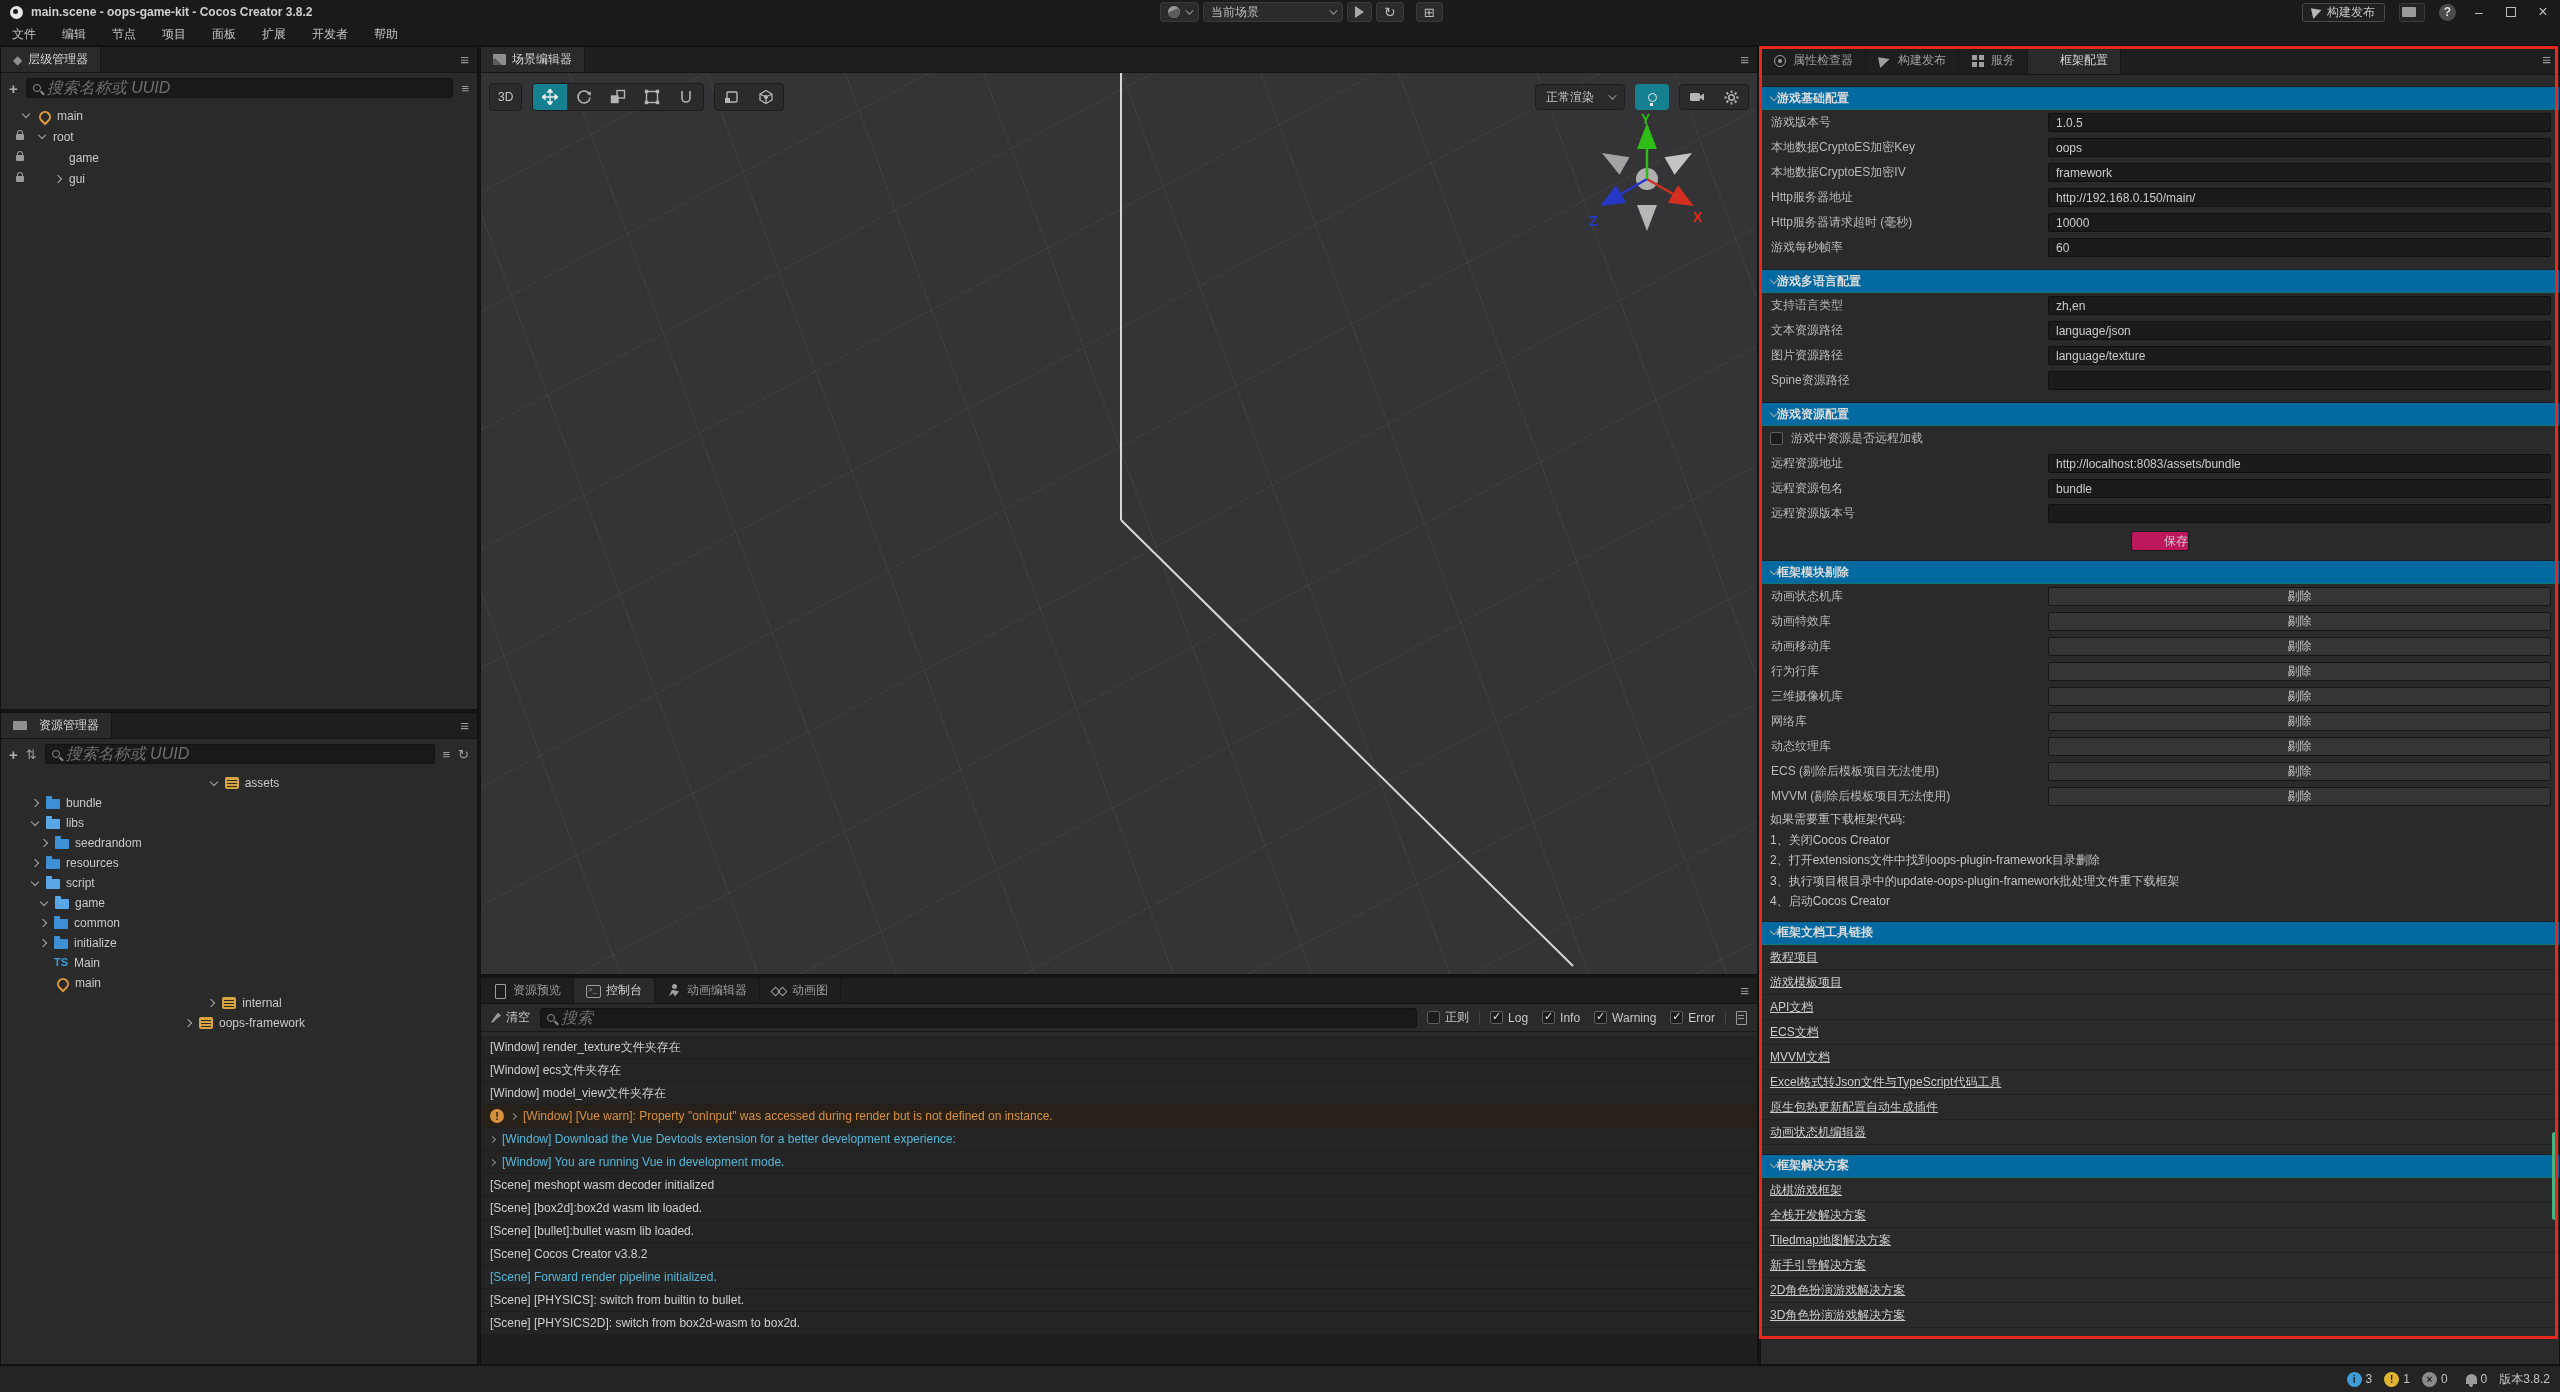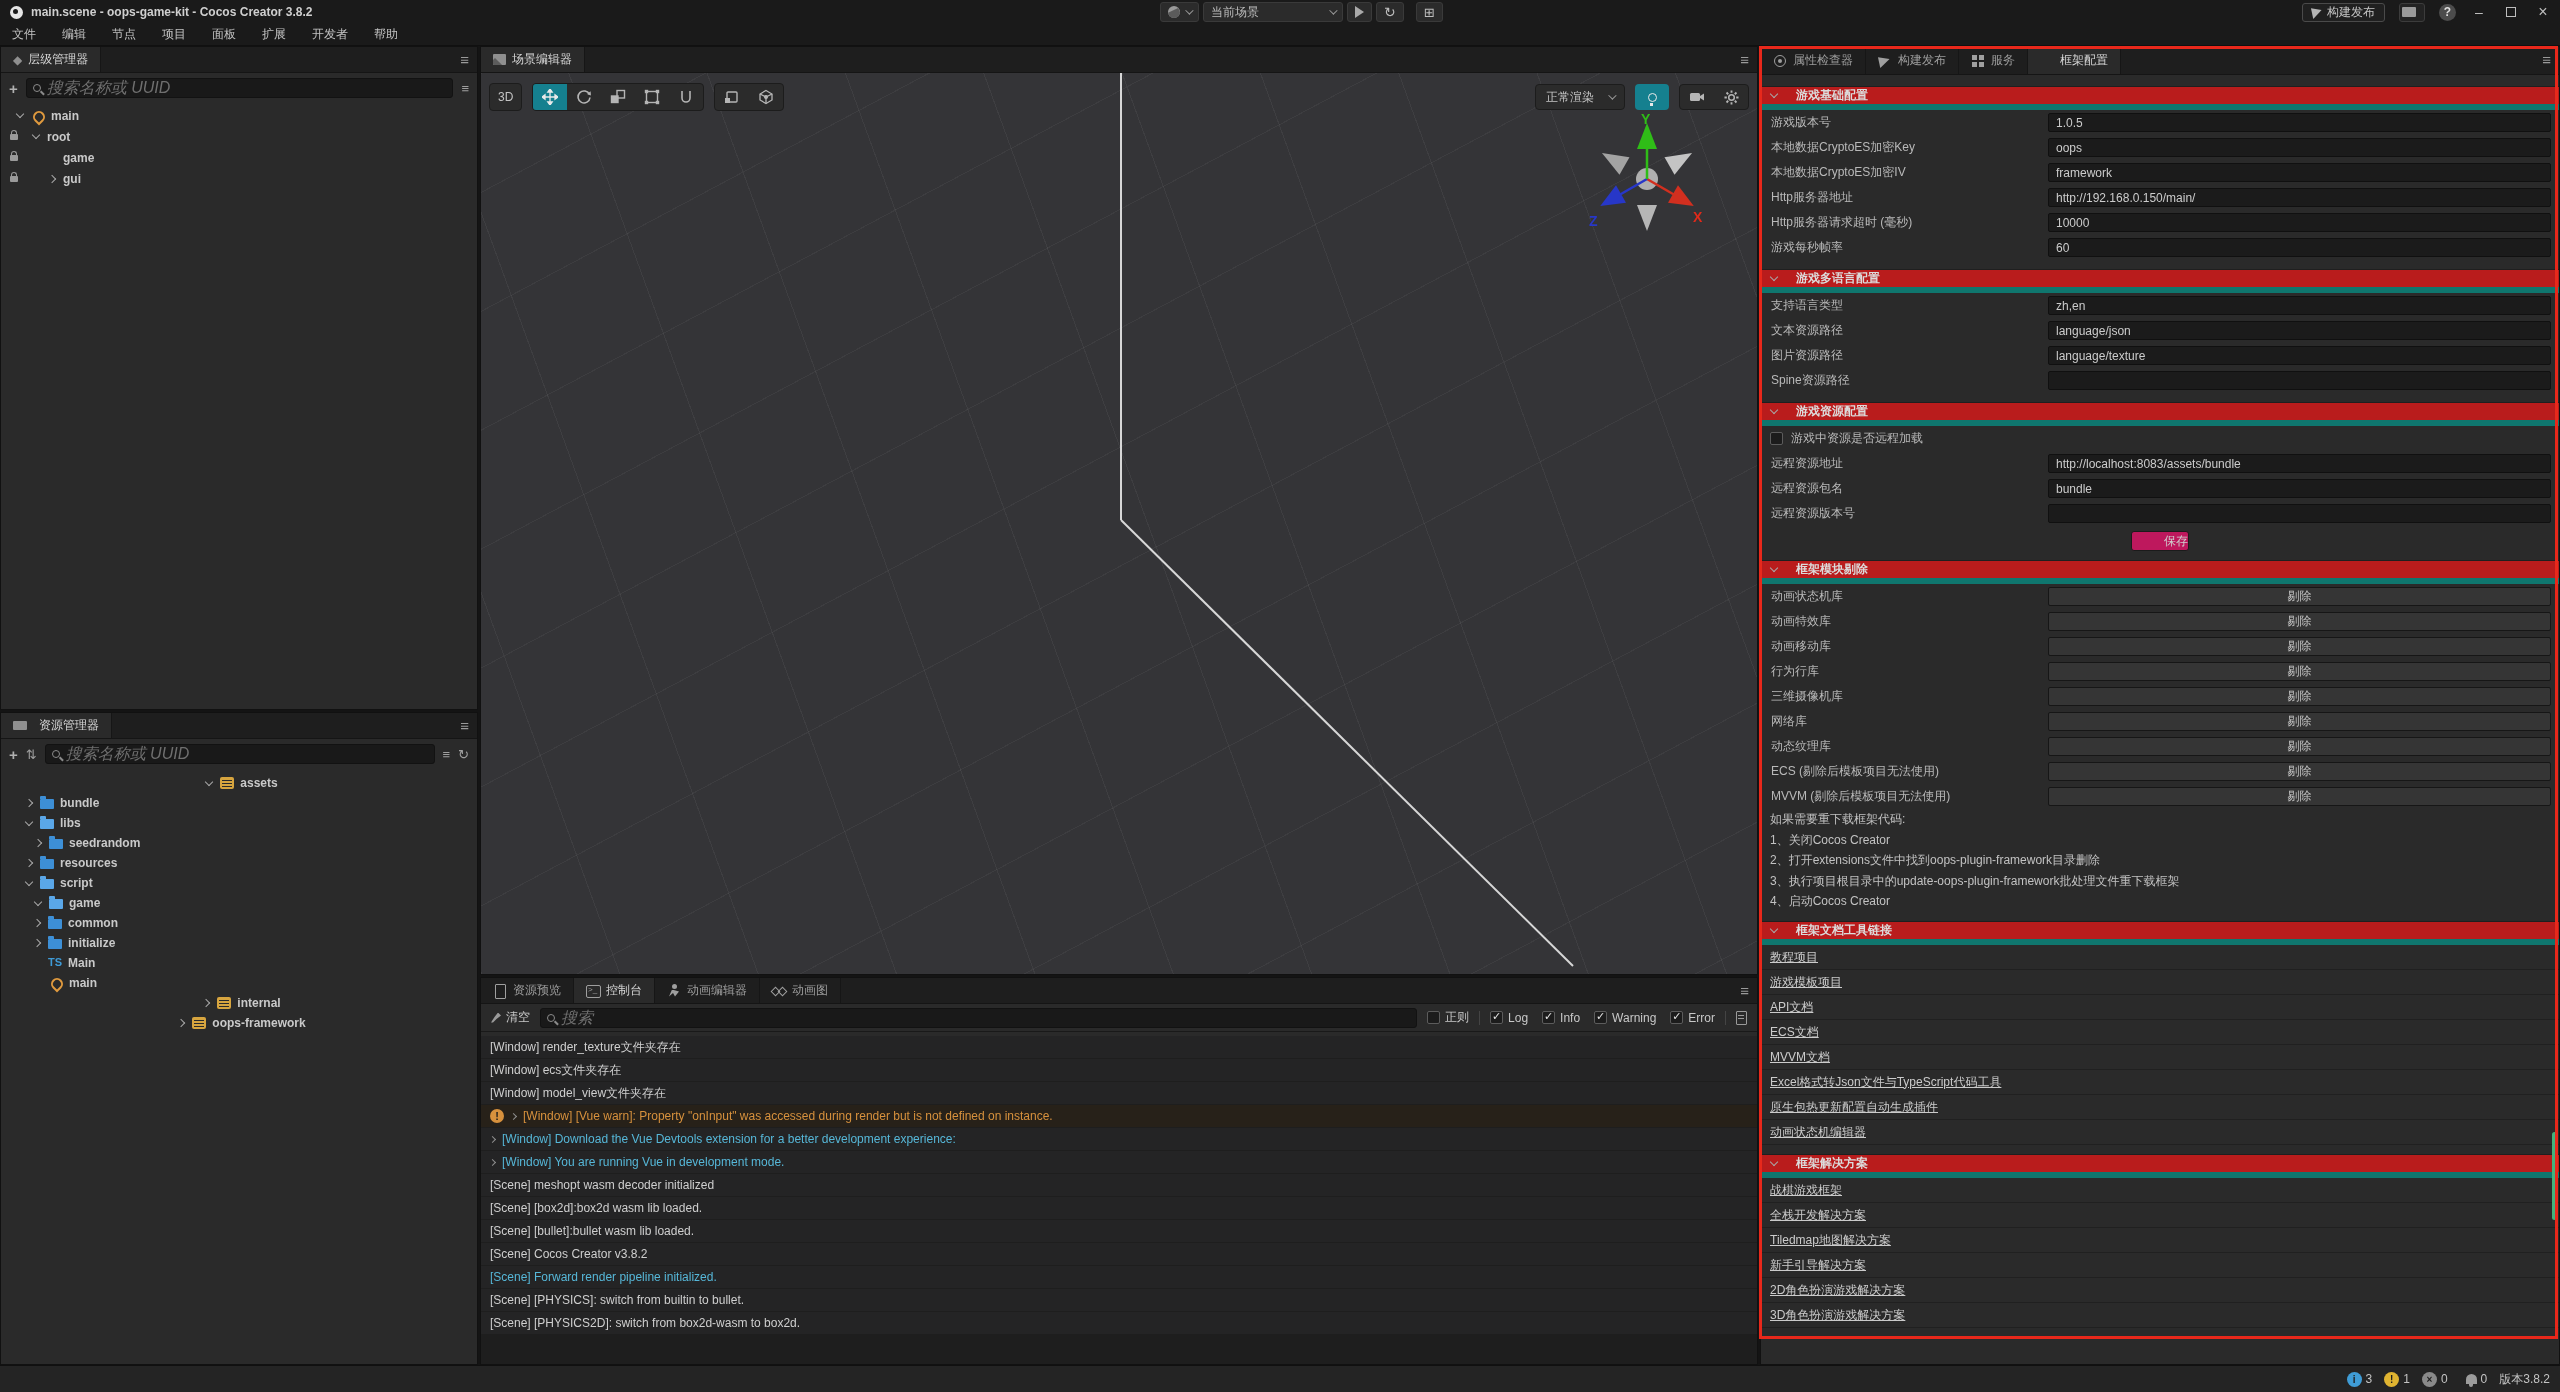--- a/index.html
+++ b/index.html
@@ -39,21 +39,21 @@
   .ptoolbar { position:absolute; left:0; right:0; height:30px; display:flex; align-items:center; gap:8px; padding:0 8px; }
   .searchbox { flex:1; height:20px; background:#191919; border:1px solid #121212; border-radius:3px; display:flex; align-items:center; padding:0 6px; gap:6px; }
   .searchbox input { flex:1; background:transparent; border:none; outline:none; color:#b9b9b9; font-style:italic; font-size:16px; font-family:inherit; }
   .searchbox input::placeholder { color:#6f6f6f; font-style:italic; }
   .lens { width:8px; height:8px; border:1.6px solid #8b8b8b; border-radius:50%; position:relative; flex:0 0 auto; }
   .lens::after { content:""; position:absolute; left:6px; top:7px; width:5px; height:1.6px; background:#8b8b8b; transform:rotate(45deg); }
   .plus { color:#b0b0b0; font-size:15px; font-weight:bold; }
   .tool-glyph { color:#9f9f9f; font-size:13px; }
 
   
-  .tree { position:absolute; left:2px; right:0; bottom:0; overflow:hidden;font-weight:bold; }
+  .tree { position:absolute; left:8px; right:0; bottom:0; overflow:hidden; }
   .trow { display:flex; align-items:center; height:21px; position:relative; }
   .arow { height:20px; }
   .chev { width:6px; height:6px; border-right:1.4px solid #a8a8a8; border-bottom:1.4px solid #a8a8a8; flex:0 0 6px; margin-right:8px; }
   .open  > .chev { transform:rotate(45deg); margin-top:-3px; }
   .closed> .chev { transform:rotate(-45deg); }
   .nocaret > .chev { visibility:hidden; }
   .lock-glyph { display:none; position:absolute; left:7px; top:8px; width:8px; height:6px; background:#9a9a9a; border-radius:1px; }
   .lock-glyph::before { content:""; position:absolute; left:1px; top:-4px; width:4px; height:4px; border:1.4px solid #9a9a9a; border-bottom:none; border-radius:3px 3px 0 0; }
   .lock > .lock-glyph { display:block; }
   .ind0 { padding-left:14px; } .ind1 { padding-left:30px; } .ind2 { padding-left:46px; }
@@ -103,21 +103,21 @@
   .log-row .lw-icon { display:none; width:14px; height:14px; border-radius:50%; background:#d7913d; color:#1e1e1e; font-weight:bold; font-size:11px; text-align:center; line-height:14px; flex:0 0 14px; }
   .log-row .l-caret { display:none; width:5px; height:5px; border-right:1.4px solid #8f8f8f; border-top:1.4px solid #8f8f8f; transform:rotate(45deg); flex:0 0 5px; }
   .log-row.warn { color:#d7913d; background:#272119; }
   .log-row.warn .lw-icon { display:block; }
   .log-row.warn .l-caret, .log-row.caret .l-caret { display:block; }
   .log-row.info { color:#56b7d8; }
 
   
   .insp-tabbar { height:28px; }
   .insp-body { position:absolute; left:0; right:0; top:28px; bottom:0; overflow:hidden; }
-  .sec-header { height:24px; background:#b91c1c; display:flex; align-items:center; gap:19px; padding-left:10px; margin-top:9px; border-top:1px solid #1f1f1f; border-bottom:6px solid #0f766e; }
+  .sec-header { height:24px; background:#0369a1; display:flex; align-items:center; gap:0; padding-left:10px; margin-top:9px; border-top:1px solid #1f1f1f; border-bottom:1px solid #0f766e; }
   .sec-header .chev { transform:rotate(45deg); margin:-3px 0 0 0; }
   .sec-title { font-weight:bold; color:#dcdcdc; }
   .prow { height:25px; display:flex; align-items:center; padding-left:10px; position:relative; }
   .plabel { color:#b9b9b9; }
   .ipt, .module-btn { position:absolute; left:287px; width:503px; height:19px; background:#1b1b1b; border:1px solid #101010; border-radius:2px; color:#cccccc; font-size:12px; font-family:inherit; padding:0 7px; }
   .module-btn { background:#353535; border-color:#161616; text-align:center; line-height:17px; color:#c6c6c6; }
   .save-btn { display:block; margin:5px auto 6px auto; width:58px; height:20px; background:#be185d; border:1px solid #1b1b1b; border-radius:3px; color:#cfcfcf; text-align:right; line-height:18px; }
   .note-line { padding-left:9px; line-height:20.5px; color:#c2c2c2; }
   .link-row { height:25px; line-height:25px; padding-left:9px; border-bottom:1px solid rgba(0,0,0,0.22); }
   .link-row a { color:#cbcbcb; text-decoration:underline; }

